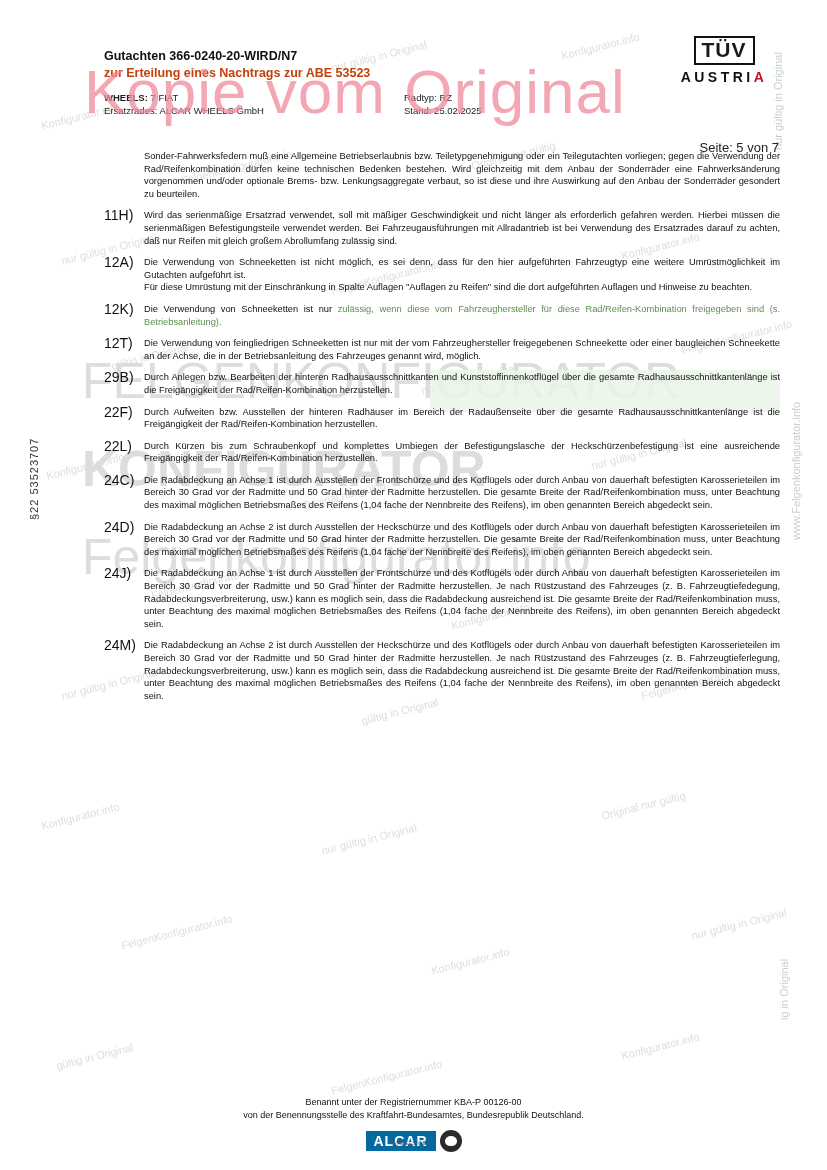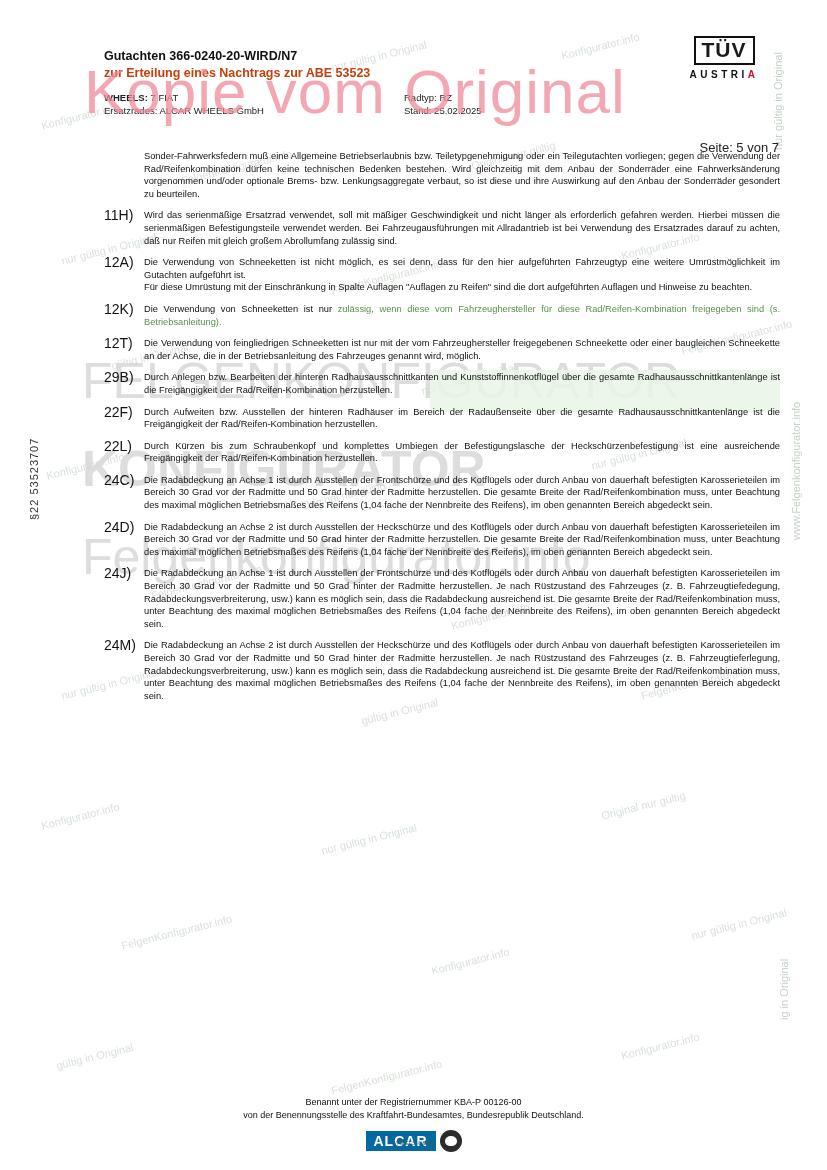--- a/index.html
+++ b/index.html
@@ -61,21 +61,21 @@
   .hdr-col-r{width:300px;}
   .hdr-line{line-height:13px;}
   .hdr-label{font-weight:bold;}
   
   .tuv{position:absolute;right:48px;top:36px;width:110px;text-align:center;}
   .tuv-box{
     border:2px solid #111;padding:1px 6px 2px 6px;display:inline-block;
     font-size:21px;font-weight:bold;letter-spacing:1px;line-height:22px;
   }
   .tuv-austria{
-    margin-top:4px;font-size:10px;letter-spacing:3.5px;font-weight:bold;color:#111;
+    margin-top:4px;font-size:14px;letter-spacing:3.5px;font-weight:bold;color:#111;
   }
   .tuv-a-red{color:#c8102e;}
   .pageno{
     position:absolute;right:48px;top:140px;font-size:13px;color:#222;
   }
   
   .content{position:absolute;left:104px;top:150px;width:676px;}
   .para{display:flex;margin-bottom:9px;}
   .para .num{width:40px;flex:0 0 40px;font-size:14px;line-height:12.6px;color:#111;}
   .para .txt{flex:1;font-size:9.3px;line-height:12.6px;color:#111;text-align:justify;}

